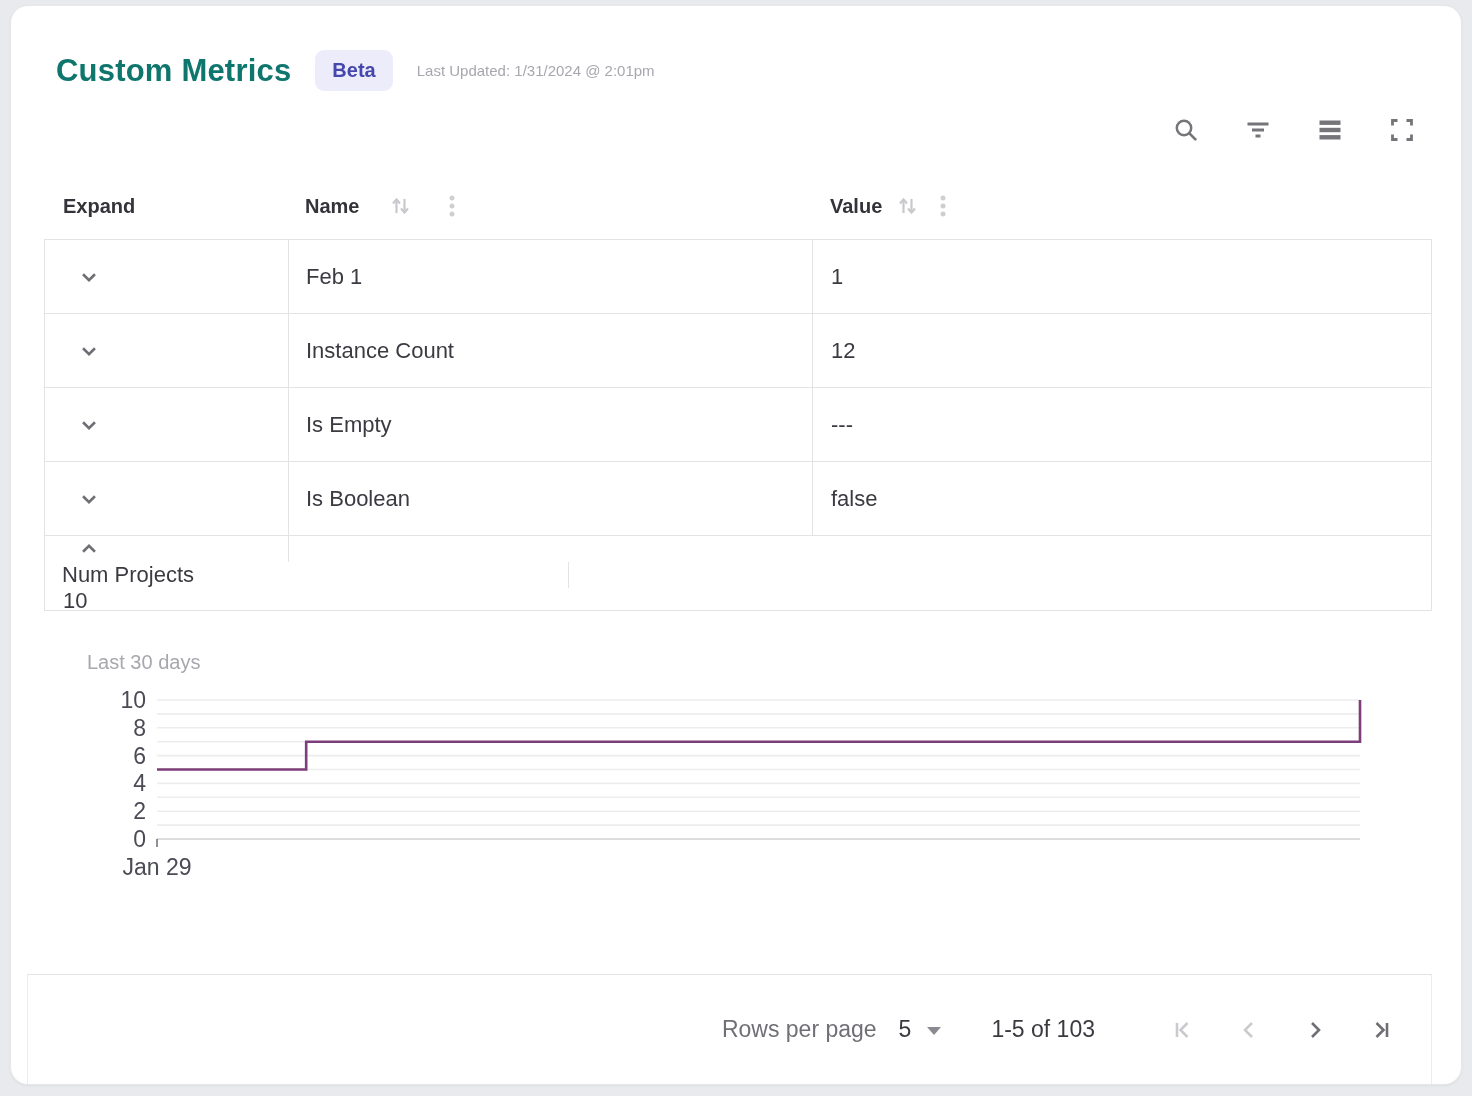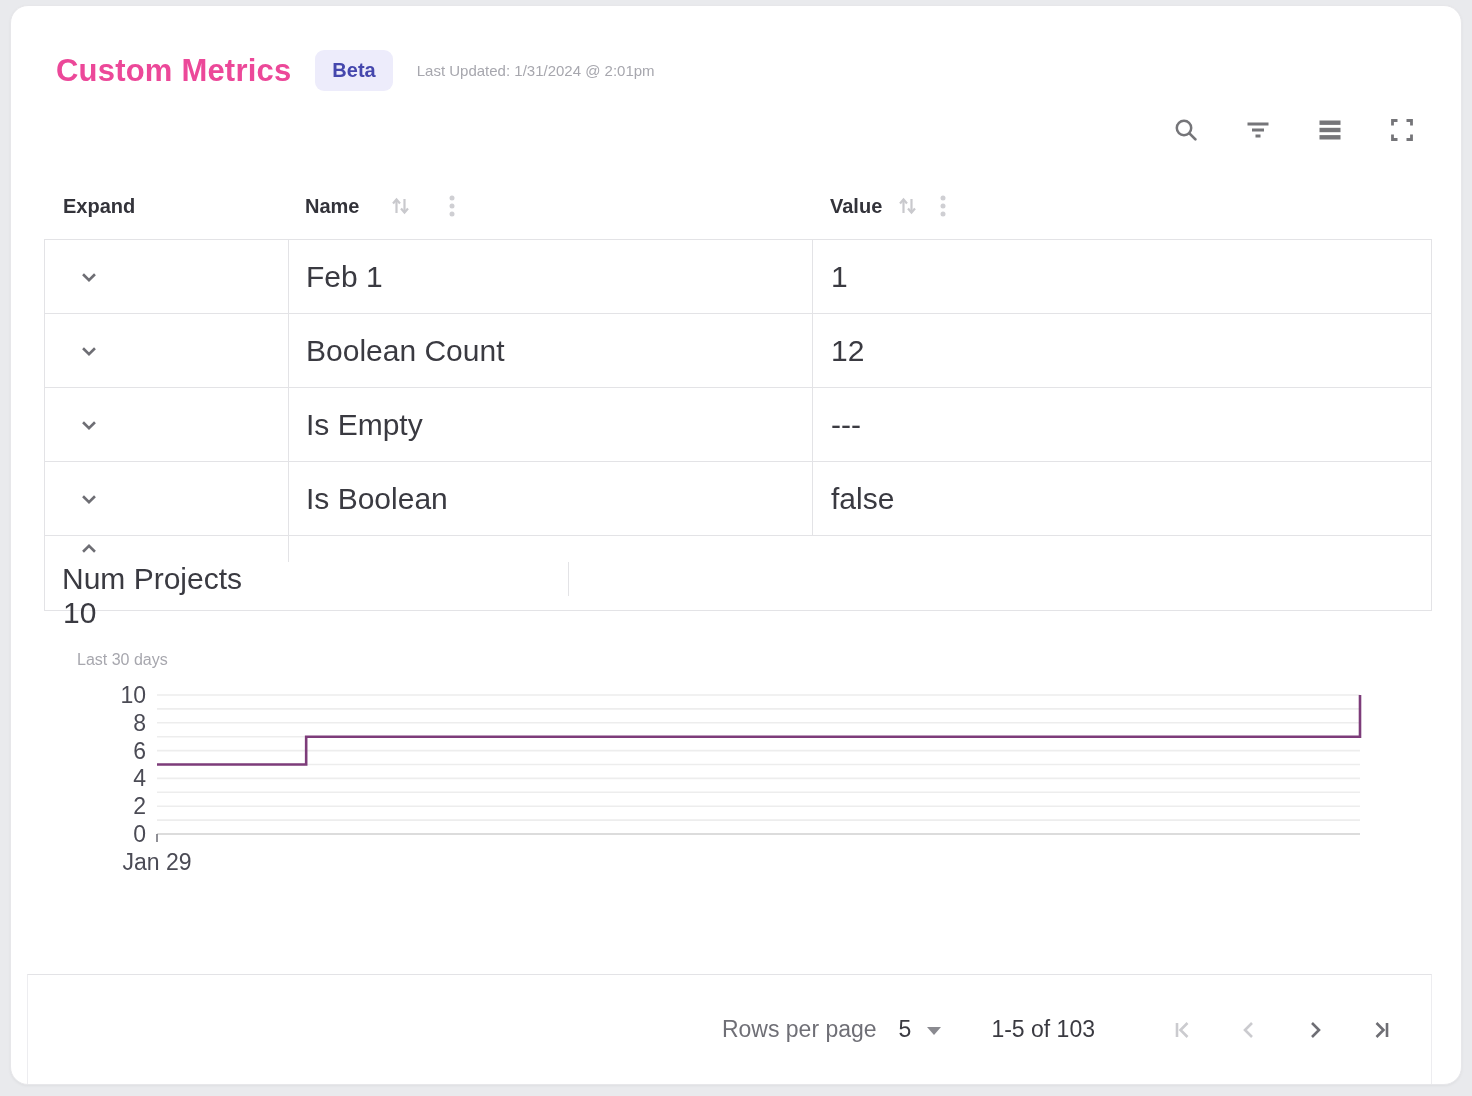--- a/index.html
+++ b/index.html
@@ -16,21 +16,21 @@
     margin:5px auto 0 auto;
     background:#ffffff;
     border:1px solid #e7e7ea;
     border-radius:18px;
     box-shadow:0 1px 3px rgba(0,0,0,0.05);
     padding:0 29px 0 33px;
     overflow:hidden;
   }
   
   .header-row { display:flex; align-items:center; padding-top:44px; margin-left:12px; }
-  .title { font-size:31px; font-weight:700; color:#ec4899; letter-spacing:0.2px; }
+  .title { font-size:31px; font-weight:700; color:#0f766e; letter-spacing:0.2px; }
   .badge {
     margin-left:24px;
     background:#edecfb; color:#4547ad;
     font-size:20px; font-weight:700;
     padding:9px 17px; border-radius:9px;
   }
   .updated { margin-left:24px; font-size:15px; color:#a7a7ae; }
   
   .toolbar { display:flex; justify-content:flex-end; align-items:center; gap:44px; margin-top:24px; height:30px; padding-right:16px; }
   .tbtn { width:28px; height:28px; display:flex; align-items:center; justify-content:center; cursor:pointer; background:none; border:none; padding:0; }
@@ -44,27 +44,27 @@
   .ghcell.value  { flex:1;      padding-left:18px; }
   .sort-icon { margin-left:14px; display:inline-flex; }
   .kebab { margin-left:16px; display:inline-flex; cursor:pointer; }
   .rows { border:1px solid #e3e3e6; }
   .grow { display:flex; height:74px; border-bottom:1px solid #e3e3e6; background:#fff; }
   .grow:last-child { border-bottom:none;flex-direction:column; }
   .cell { display:flex; align-items:center; }
   .cell-expand { width:244px; border-right:1px solid #e3e3e6; padding-left:31px; }
   .cell-name   { width:524px; border-right:1px solid #e3e3e6; padding-left:17px; }
   .cell-value  { flex:1; padding-left:18px; }
-  .cell-text { font-size:30px; color:#3a3a41; }
+  .cell-text { font-size:22px; color:#3a3a41; }
   .chev { width:26px; height:26px; display:flex; align-items:center; justify-content:center; cursor:pointer; }
   .chev svg { display:block; }
   .chev.up svg { transform:rotate(180deg); }
   
   .detail { padding-top:40px; }
-  .detail-title { font-size:16px; color:#a7a7ae; margin-left:33px; }
+  .detail-title { font-size:20px; color:#a7a7ae; margin-left:43px; }
   .chart-wrap { margin-top:14px; }
   .chart-wrap svg text { font-family:"Liberation Sans", sans-serif; }
   
   .footer {
     position:absolute; left:16px; right:29px; bottom:0; height:110px;
     border-top:1px solid #e3e3e6; border-left:1px solid #ededf0; border-right:1px solid #ededf0;
     display:flex; align-items:center; justify-content:flex-end;
     padding-right:36px; background:#fff;
   }
   .rpp-label { font-size:23px; color:#6f6f76; margin-right:22px; }
@@ -187,21 +187,21 @@
 
       <div class="grow">
         <div class="cell cell-expand">
           <span class="chev">
             <svg width="26" height="26" viewBox="0 0 24 24" fill="none" stroke="#6e6e74" stroke-width="2.4">
                 <path d="M6.5 9.5 L12 15 L17.5 9.5"></path>
               </svg>
           </span>
         </div>
         <div class="cell cell-name">
-          <span class="cell-text">Boolean Count</span>
+          <span class="cell-text">Instance Count</span>
         </div>
         <div class="cell cell-value">
           <span class="cell-text">12</span>
         </div>
       </div>
 
       <div class="grow">
         <div class="cell cell-expand">
           <span class="chev">
             <svg width="26" height="26" viewBox="0 0 24 24" fill="none" stroke="#6e6e74" stroke-width="2.4">

